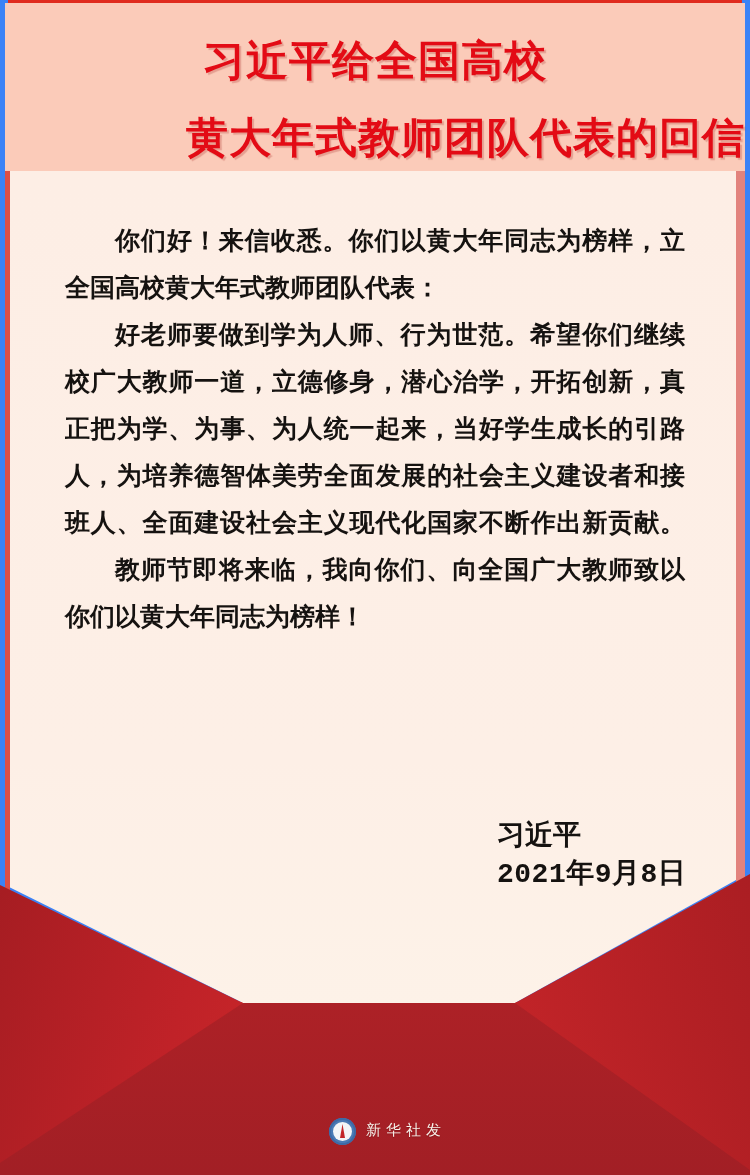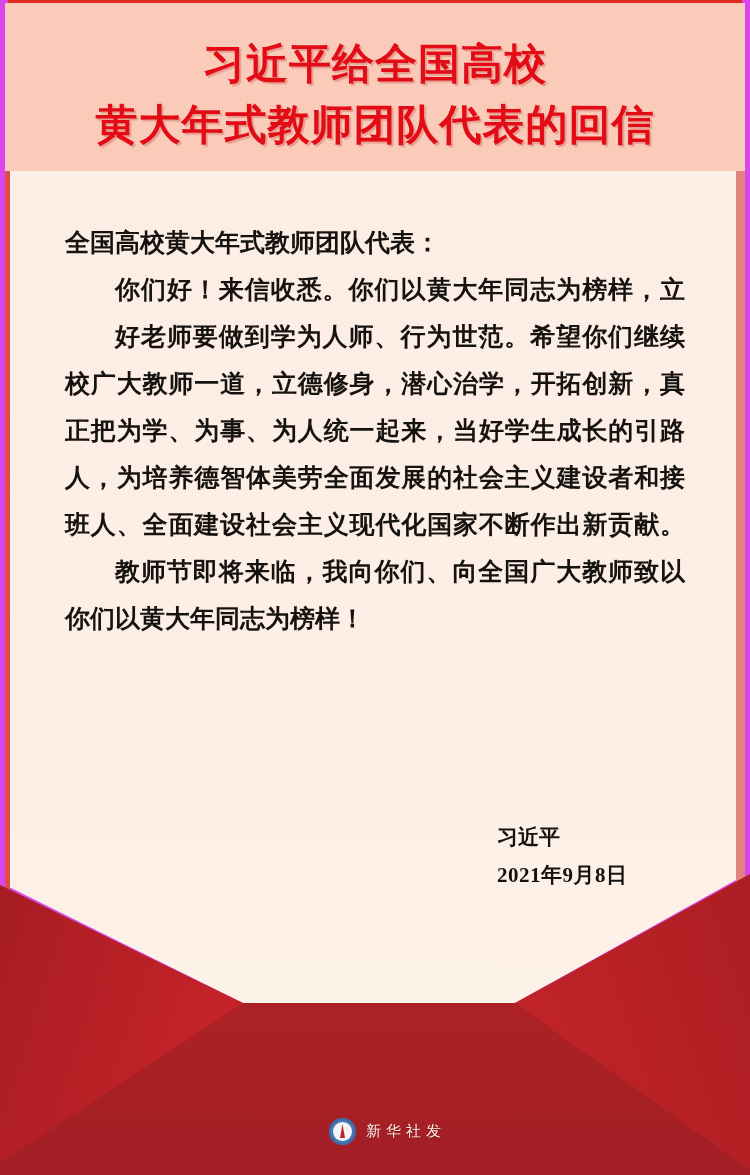--- a/index.html
+++ b/index.html
@@ -1,27 +1,27 @@
 <!DOCTYPE html>
 <html><head>
 <meta charset="utf-8">
 <style>
   html,body{margin:0;padding:0;background:#ffffff;}
-  .poster{position:relative;width:750px;height:1175px;background:#d946ef;overflow:hidden;
-          font-family:Liberation Serif, serif;}
+  .poster{position:relative;width:750px;height:1175px;background:#3b82f6;overflow:hidden;
+          font-family:Liberation Mono, monospace;}
 
   
   .top-rule{position:absolute;left:8px;right:8px;top:0;height:3px;background:#e02b1e;}
 
   
   .title-band{position:absolute;left:5px;right:5px;top:3px;height:168px;background:#fbcbb9;
               text-align:center;padding-top:35px;box-sizing:border-box;}
   .title-line{color:#e30b15;font-weight:bold;font-size:42px;line-height:52px;
               letter-spacing:1px;text-shadow:2px 2px 1px rgba(150,0,0,.22);}
-  .title-line.second{margin-top:9px;}
+  .title-line.second{margin-top:25px;text-align:right;}
 
   
   .flap-bottom{position:absolute;left:0;top:0;width:750px;height:1175px;
     background:linear-gradient(180deg,#ea3a31 0%,#e23430 12%,#d02c2b 45%,#b22227 78%,#a21f25 100%);
     clip-path:polygon(0 1160px,243px 1001px,515px 1001px,750px 1167px,750px 1175px,0 1175px);}
 
   
   .paper{position:absolute;left:0;top:171px;width:750px;height:840px;
     background:linear-gradient(180deg,#fdeee5 0%,#fdefe6 70%,#fdf2e8 100%);
     clip-path:polygon(5px 0,745px 0,745px 704px,515px 832px,243px 832px,5px 714px);
@@ -44,21 +44,21 @@
 
   
   .letter{position:absolute;left:65px;top:219px;width:620px;color:#151210;
           font-size:25px;font-weight:600;}
   .bline{height:47px;line-height:47px;white-space:nowrap;}
   .bline.just{text-align:justify;text-align-last:justify;white-space:normal;}
   .bline.indent{padding-left:50px;}
   .bline.just.indent{width:570px;}
 
   .signature{position:absolute;left:497px;top:818px;color:#151210;
-             font-size:21px;font-weight:600;}
+             font-size:28px;font-weight:600;}
   .signature .sig{line-height:38px;}
   .signature .date{line-height:38px;letter-spacing:.5px;}
 
   
   .credit{position:absolute;left:329px;top:1118px;display:flex;align-items:center;}
   .emblem{position:relative;width:27px;height:27px;border-radius:50%;
           background:#4a7ab5;box-shadow:inset 0 0 0 2px #3d6aa6;}
   .emblem .inner{position:absolute;left:4px;top:4px;width:19px;height:19px;border-radius:50%;
           background:#f3f5f8;}
   .emblem .mark{position:absolute;left:11px;top:6px;width:5px;height:14px;
@@ -79,22 +79,22 @@
   </div>
 
   <div class="flap-bottom"></div>
 
   <div class="paper"></div>
 
   <div class="side-strip left"></div>
   <div class="side-strip right"></div>
 
   <div class="letter">
+    <div class="bline just indent">你们好！来信收悉。你们以黄大年同志为榜样，立</div>
     <div class="bline">全国高校黄大年式教师团队代表：</div>
-    <div class="bline just indent">你们好！来信收悉。你们以黄大年同志为榜样，立</div>
     <div class="bline just indent">好老师要做到学为人师、行为世范。希望你们继续</div>
     <div class="bline just">校广大教师一道，立德修身，潜心治学，开拓创新，真</div>
     <div class="bline just">正把为学、为事、为人统一起来，当好学生成长的引路</div>
     <div class="bline just">人，为培养德智体美劳全面发展的社会主义建设者和接</div>
     <div class="bline just">班人、全面建设社会主义现代化国家不断作出新贡献。</div>
     <div class="bline just indent">教师节即将来临，我向你们、向全国广大教师致以</div>
     <div class="bline">你们以黄大年同志为榜样！</div>
   </div>
 
   <div class="signature">

